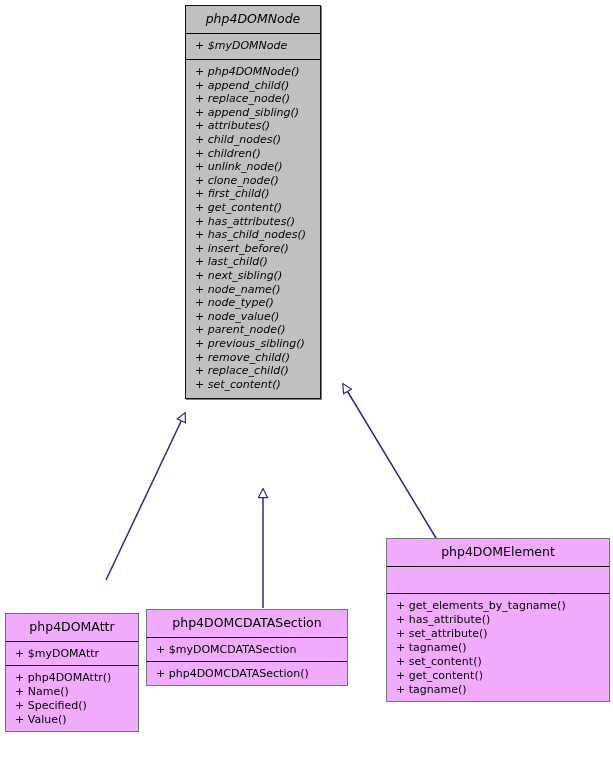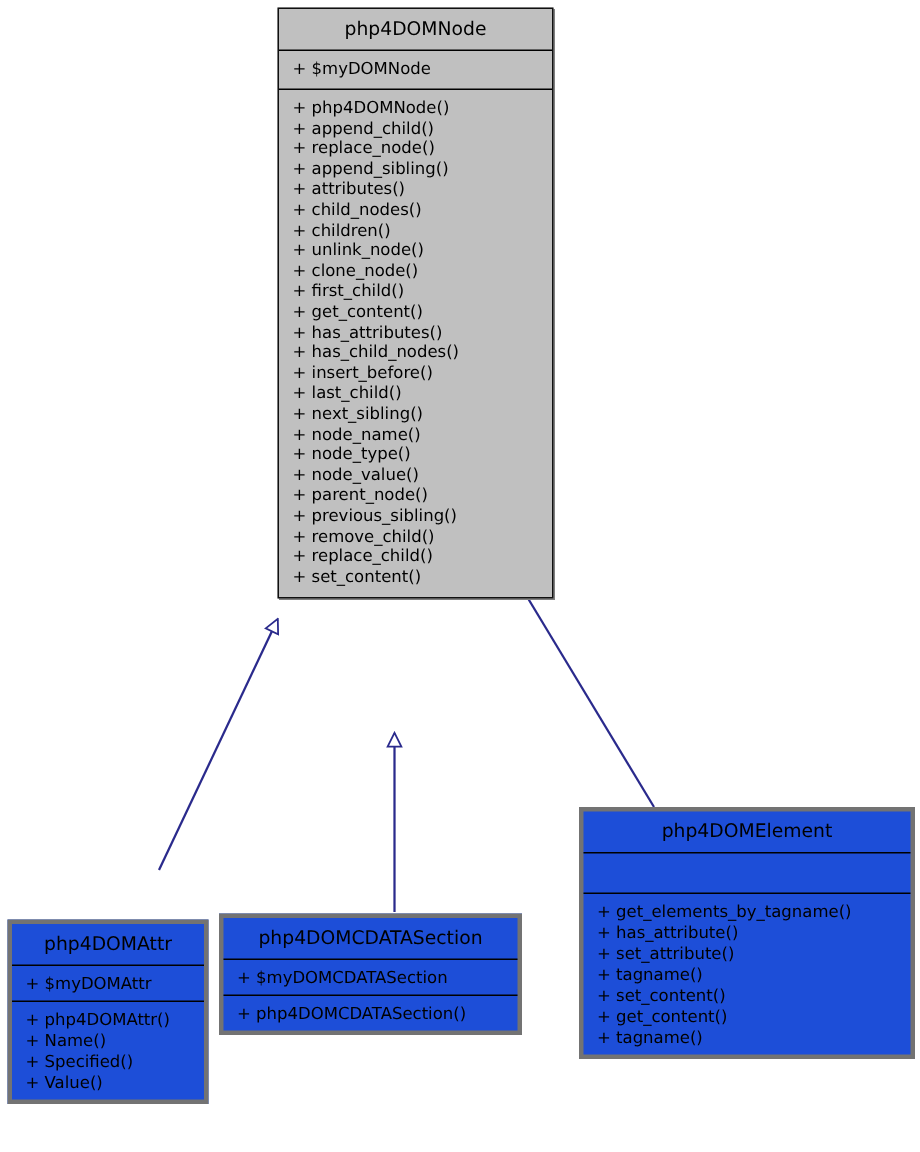--- a/index.html
+++ b/index.html
@@ -23,22 +23,22 @@
   svg#edges {
     position: absolute;
     left: 0; top: 0;
     width: 613px;
     height: 768px;
     pointer-events: none;
   }
   .uml-class {
     position: absolute;
     box-sizing: border-box;
-    border: 3px solid #737373;
-    background: #1d4ed8;
+    border: 1px solid #737373;
+    background: #f0abfc;
     font-size: 12.5px;
     color: #000000;
     line-height: 1;
   }
   .uml-class.base {
     background: #c0c0c0;
     border: 1px solid #101010;
     box-shadow: 1px 1px 0 #808080;
   }
   .uml-title {
@@ -81,21 +81,21 @@
       </marker>
     </defs>
 
     <line x1="106" y1="580" x2="185" y2="413" stroke="#2a2a8c" stroke-width="1.5" marker-end="url(#hollowTri)"></line>
 
     <line x1="263" y1="608" x2="263" y2="489" stroke="#2a2a8c" stroke-width="1.5" marker-end="url(#hollowTriUp)"></line>
 
     <line x1="436" y1="538" x2="343" y2="384" stroke="#2a2a8c" stroke-width="1.5" marker-end="url(#hollowTri)"></line>
   </svg>
 
-  <div class="uml-class base" style="left:185px; top:5px; width:184px;">
+  <div class="uml-class base" style="left:185px; top:5px; width:136px;font-style:italic;">
     <div class="uml-title">php4DOMNode</div>
     <div class="uml-section uml-sep">
       <div class="uml-row">+ $myDOMNode</div>
     </div>
     <div class="uml-section uml-sep">
       <div class="uml-row">+ php4DOMNode()</div>
       <div class="uml-row">+ append_child()</div>
       <div class="uml-row">+ replace_node()</div>
       <div class="uml-row">+ append_sibling()</div>
       <div class="uml-row">+ attributes()</div>

